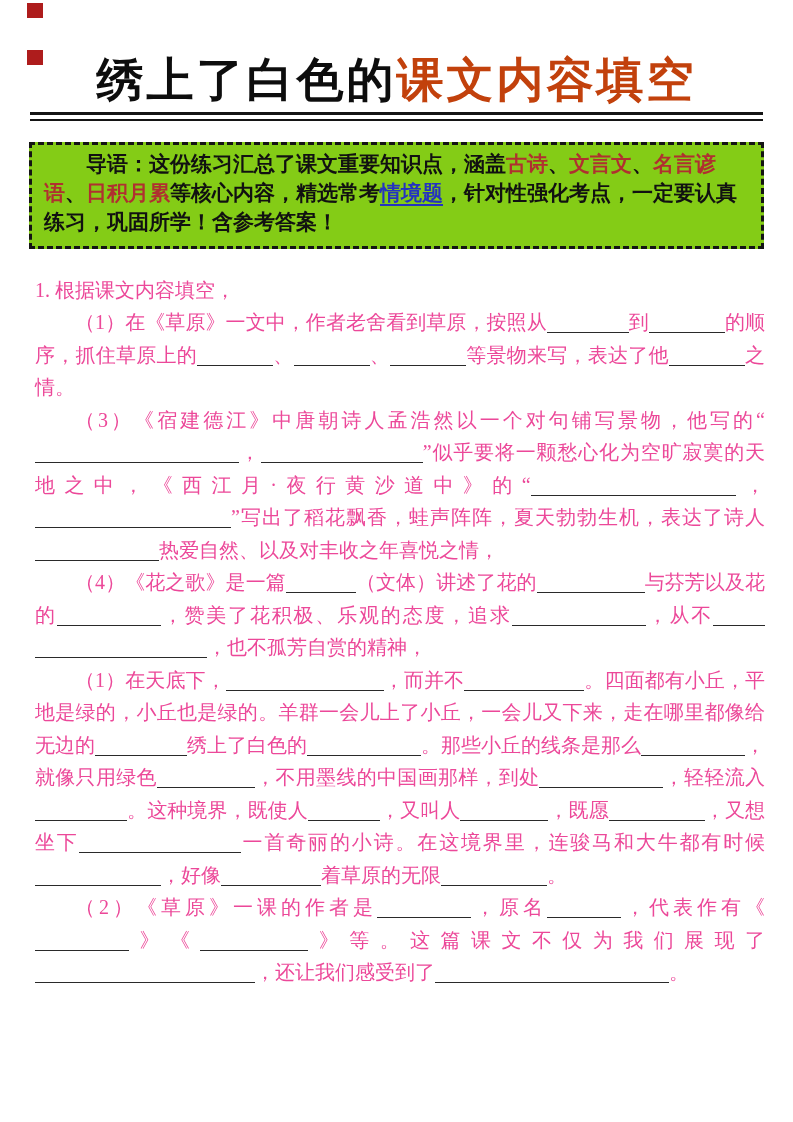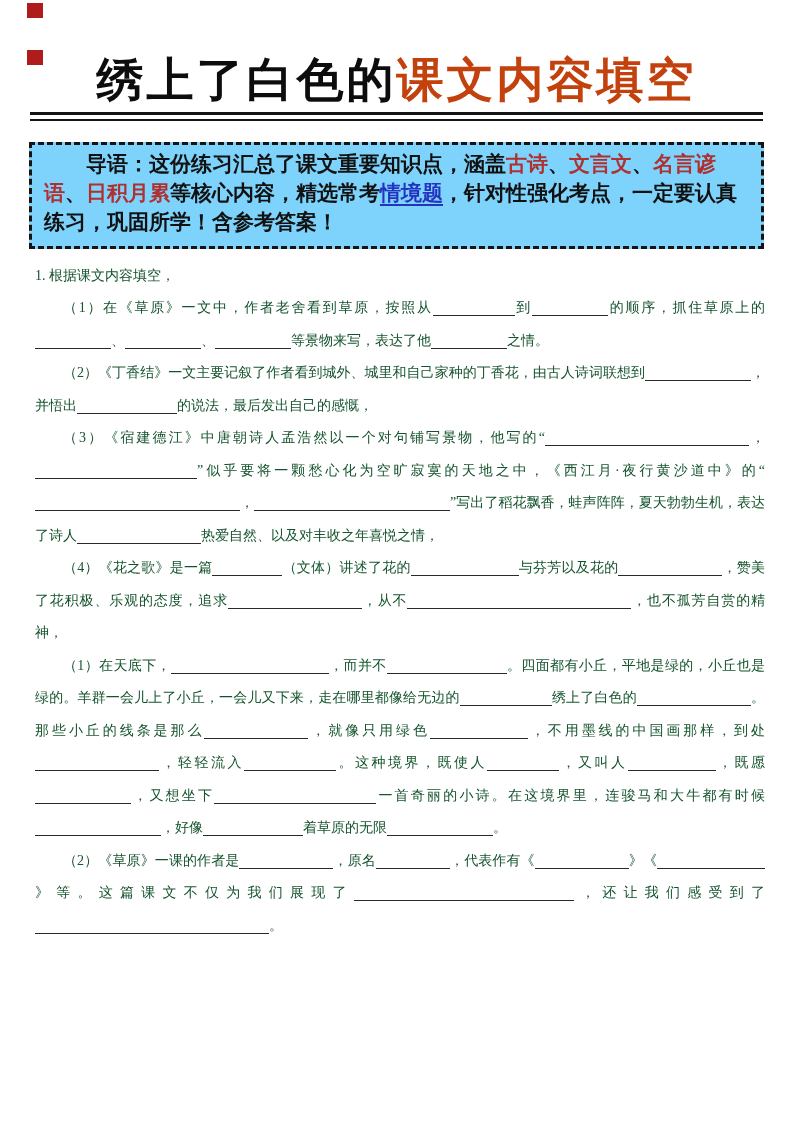--- a/index.html
+++ b/index.html
@@ -11,28 +11,28 @@
   .sq1{left:27px;top:3px;}
   .sq2{left:27px;top:50px;}
   .title{
     margin:0;padding-top:54px;text-align:center;white-space:nowrap;
     font-family:"Liberation Sans","DejaVu Sans",sans-serif;font-weight:bold;
     font-size:47px;line-height:1.12;letter-spacing:3px;color:#0d0d0d;
   }
   .t-red{color:#c2410c;}
   .double-rule{margin:5px 30px 0 30px;height:4px;border-top:3px solid #141414;border-bottom:2px solid #141414;}
   .intro-box{
-    margin:21px 29px 0 29px;border:3px dashed #141414;background:#7dd3fc;
+    margin:21px 29px 0 29px;border:3px dashed #141414;background:#84cc16;
     padding:5px 12px 9px 12px;font-size:21px;line-height:29px;font-weight:bold;color:#111111;
   }
   .intro-p{margin:0;text-indent:2em;}
   .seg-red{color:#b03030;}
   .seg-blue{color:#2433c0;}
   .seg-u{text-decoration:underline;text-underline-offset:4px;}
-  .bodywrap{margin:11px 28px 0 35px;font-size:14px;line-height:32.5px;text-align:justify;color:#14532d;}
+  .bodywrap{margin:25px 28px 0 35px;font-size:20px;line-height:32.5px;text-align:justify;color:#ec4899;}
   .bp{margin:0;padding:0;}
   .ind{text-indent:2em;}
   .blank{display:inline-block;height:5px;border-bottom:1.5px solid #2a2a2a;margin-bottom:-4px;}
   .footer{position:absolute;left:0;right:0;bottom:36px;text-align:center;font-size:14px;letter-spacing:2px;color:#222222;}
 </style>
 </head>
 <body>
 
 <div class="page">
   <div class="decor-sq sq1"></div>
@@ -42,20 +42,19 @@
 
   <div class="double-rule"></div>
 
   <div class="intro-box">
     <p class="intro-p"><span class="seg">导语：这份练习汇总了课文重要知识点，涵盖</span><span class="seg-red">古诗</span><span class="seg">、</span><span class="seg-red">文言文</span><span class="seg">、</span><span class="seg-red">名言谚语</span><span class="seg">、</span><span class="seg-red">日积月累</span><span class="seg">等核心内容，精选常考</span><span class="seg-blue seg-u">情境题</span><span class="seg">，针对性强化考点，一定要认真练习，巩固所学！含参考答案！</span></p>
   </div>
 
   <div class="bodywrap">
       <p class="bp"><span class="seg">1. 根据课文内容填空，</span></p>
       <p class="bp ind"><span class="seg">（1）在《草原》一文中，作者老舍看到草原，按照从</span><span class="blank" style="width: 82px;"></span><span class="seg">到</span><span class="blank" style="width: 76px;"></span><span class="seg">的顺序，抓住草原上的</span><span class="blank" style="width: 76px;"></span><span class="seg">、</span><span class="blank" style="width: 76px;"></span><span class="seg">、</span><span class="blank" style="width: 76px;"></span><span class="seg">等景物来写，表达了他</span><span class="blank" style="width: 76px;"></span><span class="seg">之情。</span></p>
-      <p class="bp ind"><span class="seg">（2）《丁香结》一文主要记叙了作者看到城外、城里和自己家种的丁香花，由古人诗词联想到</span><span class="blank" style="width: 106px;"></span><span class="seg">，并悟出</span><span class="blank" style="width: 100px;"></span><span class="seg">的说法，最后发出自己的感慨，</span></p>
       <p class="bp ind"><span class="seg">（3）《宿建德江》中唐朝诗人孟浩然以一个对句铺写景物，他写的“</span><span class="blank" style="width: 112px;"></span><span class="blank" style="width: 92px;"></span><span class="seg">，</span><span class="blank" style="width: 162px;"></span><span class="seg">”似乎要将一颗愁心化为空旷寂寞的天地之中，《西江月·夜行黄沙道中》的“</span><span class="blank" style="width: 205px;"></span><span class="seg">，</span><span class="blank" style="width: 196px;"></span><span class="seg">”写出了稻花飘香，蛙声阵阵，夏天勃勃生机，表达了诗人</span><span class="blank" style="width: 124px;"></span><span class="seg">热爱自然、以及对丰收之年喜悦之情，</span></p>
       <p class="bp ind"><span class="seg">（4）《花之歌》是一篇</span><span class="blank" style="width: 70px;"></span><span class="seg">（文体）讲述了花的</span><span class="blank" style="width: 108px;"></span><span class="seg">与芬芳以及花的</span><span class="blank" style="width: 104px;"></span><span class="seg">，赞美了花积极、乐观的态度，追求</span><span class="blank" style="width: 134px;"></span><span class="seg">，从不</span><span class="blank" style="width: 52px;"></span><span class="blank" style="width: 172px;"></span><span class="seg">，也不孤芳自赏的精神，</span></p>
       <p class="bp ind"><span class="seg">（1）在天底下，</span><span class="blank" style="width: 158px;"></span><span class="seg">，而并不</span><span class="blank" style="width: 120px;"></span><span class="seg">。四面都有小丘，平地是绿的，小丘也是绿的。羊群一会儿上了小丘，一会儿又下来，走在哪里都像给无边的</span><span class="blank" style="width: 92px;"></span><span class="seg">绣上了白色的</span><span class="blank" style="width: 114px;"></span><span class="seg">。那些小丘的线条是那么</span><span class="blank" style="width: 104px;"></span><span class="seg">，就像只用绿色</span><span class="blank" style="width: 98px;"></span><span class="seg">，不用墨线的中国画那样，到处</span><span class="blank" style="width: 124px;"></span><span class="seg">，轻轻流入</span><span class="blank" style="width: 92px;"></span><span class="seg">。这种境界，既使人</span><span class="blank" style="width: 72px;"></span><span class="seg">，又叫人</span><span class="blank" style="width: 88px;"></span><span class="seg">，既愿</span><span class="blank" style="width: 96px;"></span><span class="seg">，又想坐下</span><span class="blank" style="width: 162px;"></span><span class="seg">一首奇丽的小诗。在这境界里，连骏马和大牛都有时候</span><span class="blank" style="width: 126px;"></span><span class="seg">，好像</span><span class="blank" style="width: 100px;"></span><span class="seg">着草原的无限</span><span class="blank" style="width: 106px;"></span><span class="seg">。</span></p>
       <p class="bp ind"><span class="seg">（2）《草原》一课的作者是</span><span class="blank" style="width: 94px;"></span><span class="seg">，原名</span><span class="blank" style="width: 74px;"></span><span class="seg">，代表作有《</span><span class="blank" style="width: 94px;"></span><span class="seg">》《</span><span class="blank" style="width: 108px;"></span><span class="seg">》等。这篇课文不仅为我们展现了</span><span class="blank" style="width: 220px;"></span><span class="seg">，还让我们感受到了</span><span class="blank" style="width: 234px;"></span><span class="seg">。</span></p>
     </div>
 
 </div>
 
 </body></html>

